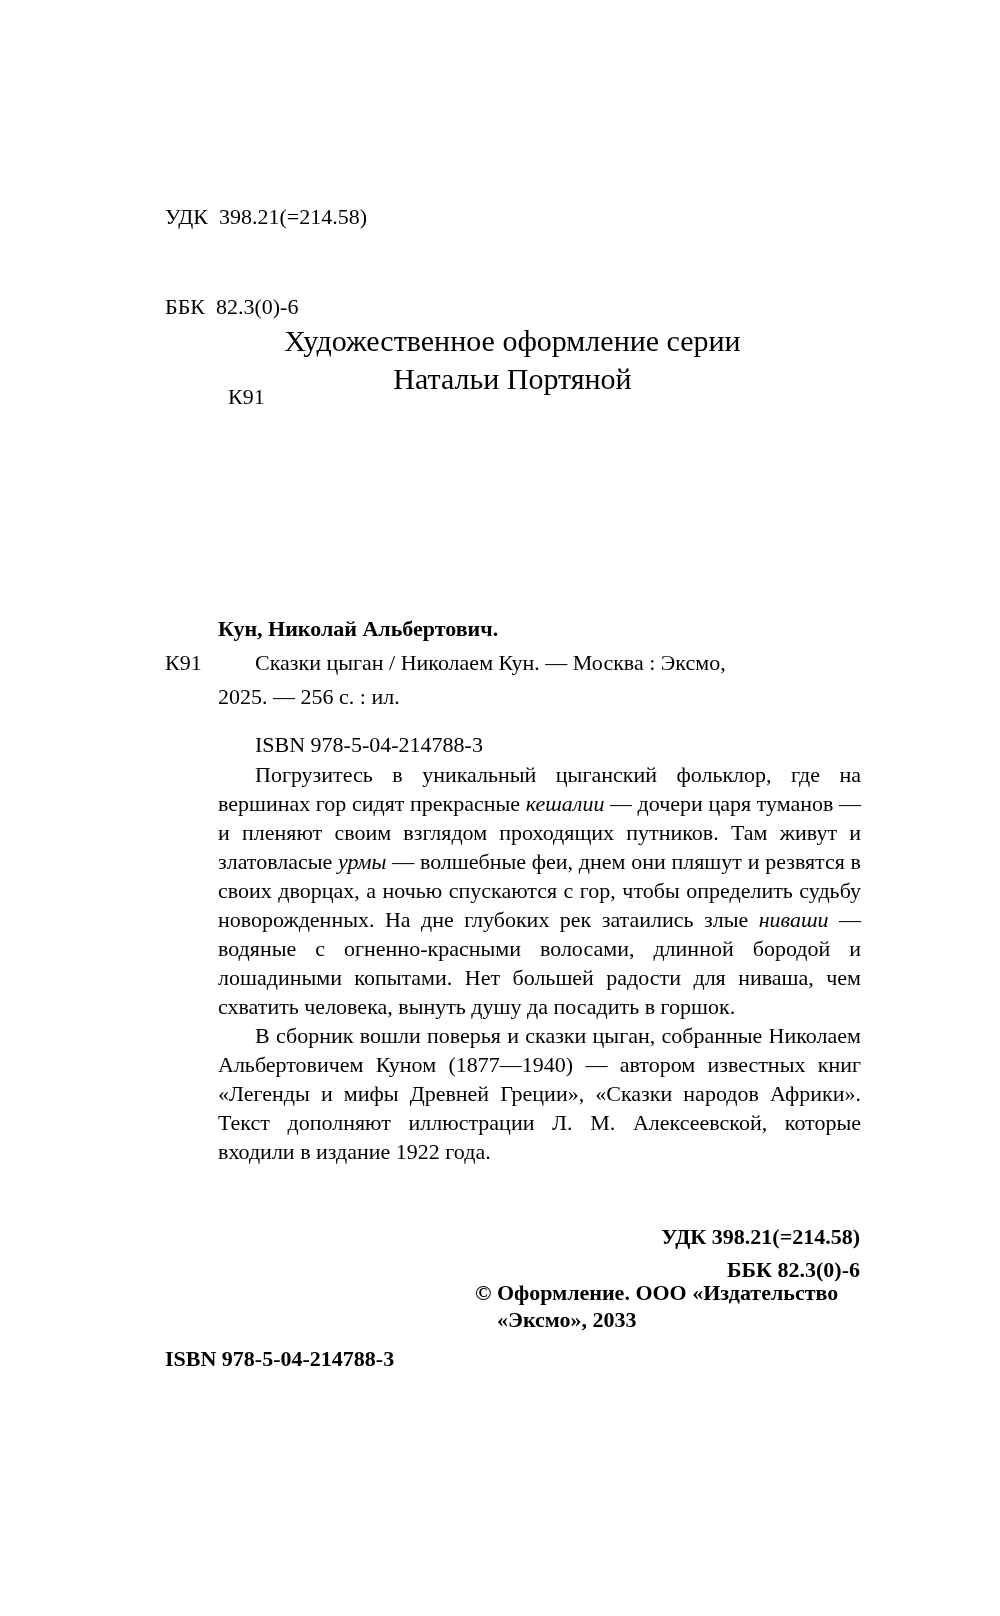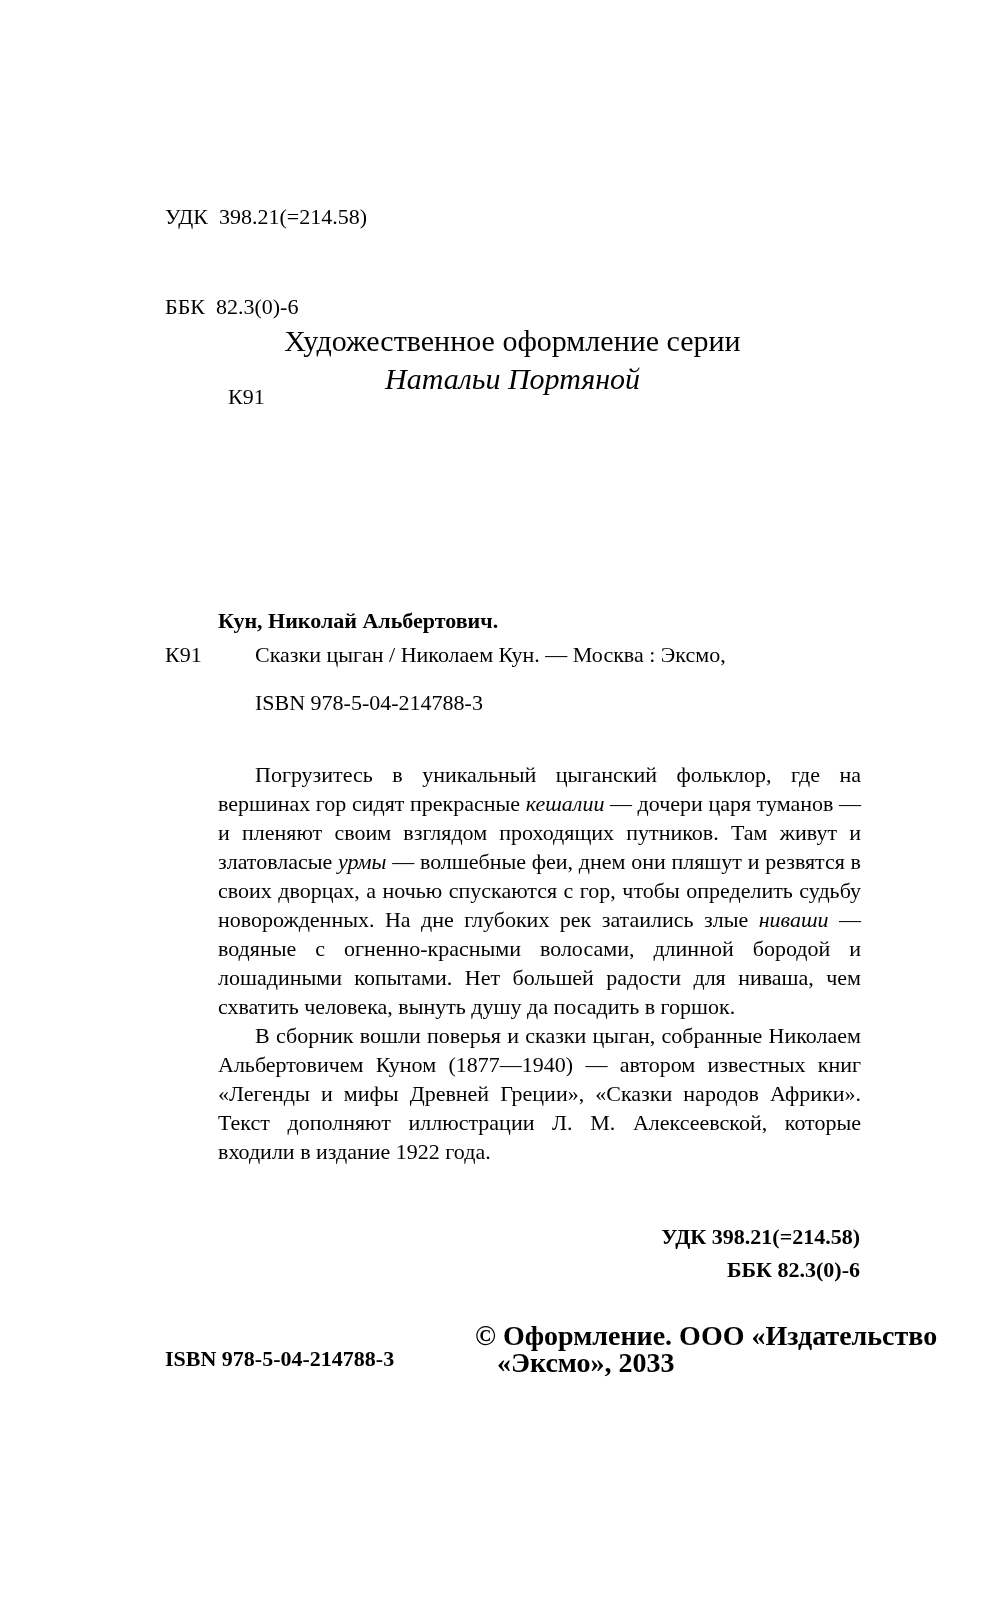--- a/index.html
+++ b/index.html
@@ -33,31 +33,31 @@
 
   
   .series-block {
     left: 165px;
     top: 322px;
     width: 695px;
     text-align: center;
     font-size: 30px;
     line-height: 38px;
   }
-  .series-block .designer { font-style: italic; }
+  .series-block .designer { }
 
   
   .record-block {
     left: 165px;
     top: 604px;
     width: 700px;
     font-size: 22px;
     line-height: 34px;
   }
-  .record-block .author-line { padding-left: 53px; font-weight: bold; }
+  .record-block .author-line { padding-left: 53px; font-weight: bold; margin-top: 8px; }
   .record-line { display: flex; }
   .record-line .rec-index { width: 90px; flex: 0 0 90px; }
   .record-block .pub-line { padding-left: 53px; }
   .record-block .isbn-line { padding-left: 90px; margin-top: 14px; }
 
   
   .annotation-block {
     left: 218px;
     top: 760px;
     width: 643px;
@@ -80,23 +80,23 @@
 
   
   .footer-isbn {
     left: 165px;
     top: 1346px;
     font-weight: bold;
     font-size: 22px;
   }
   .footer-copyright {
     left: 475px;
-    top: 1322px;
+    top: 1279px;
     font-weight: bold;
-    font-size: 28px;
+    font-size: 22px;
     line-height: 27px;
   }
   .footer-copyright .line2 { padding-left: 22px; }
 </style>
 </head>
 <body>
 
 <div class="page">
 
   <div class="abs top-block">
@@ -109,20 +109,21 @@
     <div>Художественное оформление серии</div>
     <div class="designer">Натальи Портяной</div>
   </div>
 
   <div class="abs record-block">
     <div class="author-line">Кун, Николай Альбертович.</div>
     <div class="record-line">
       <span class="rec-index">К91</span>
       <span>Сказки цыган / Николаем Кун. — Москва : Эксмо,</span>
     </div>
+    <div class="pub-line">2025. — 256 с. : ил.</div>
     <div class="isbn-line">ISBN 978-5-04-214788-3</div>
   </div>
 
   <div class="abs annotation-block">
     <p><span>Погрузитесь в уникальный цыганский фольклор, где на вершинах гор сидят прекрасные </span><span class="it">кешалии</span><span> — дочери царя туманов — и пленяют своим взглядом проходящих путников. Там живут и златовласые </span><span class="it">урмы</span><span> — волшебные феи, днем они пляшут и резвятся в своих дворцах, а ночью спускаются с гор, чтобы определить судьбу новорожденных. На дне глубоких рек затаились злые </span><span class="it">ниваши</span><span> — водяные с огненно-красными волосами, длинной бородой и лошадиными копытами. Нет большей радости для ниваша, чем схватить человека, вынуть душу да посадить в горшок.</span></p>
     <p>В сборник вошли поверья и сказки цыган, собранные Николаем Альбертовичем Куном (1877—1940) — автором известных книг «Легенды и мифы Древней Греции», «Сказки народов Африки». Текст дополняют иллюстрации Л. М. Алексеевской, которые входили в издание 1922 года.</p>
   </div>
 
   <div class="abs bottom-codes">
     <div>УДК 398.21(=214.58)</div>

